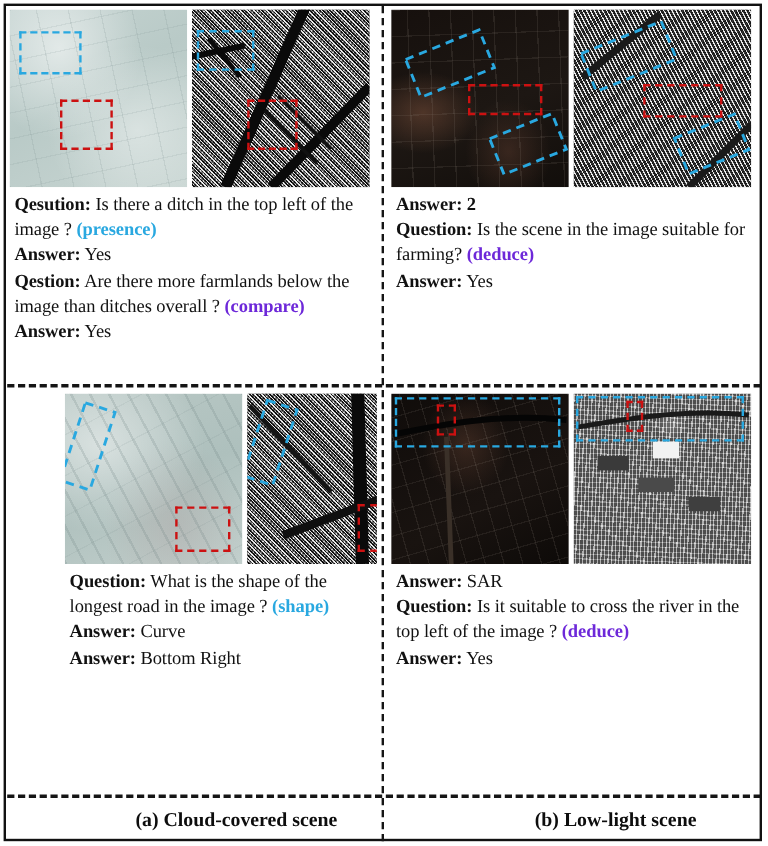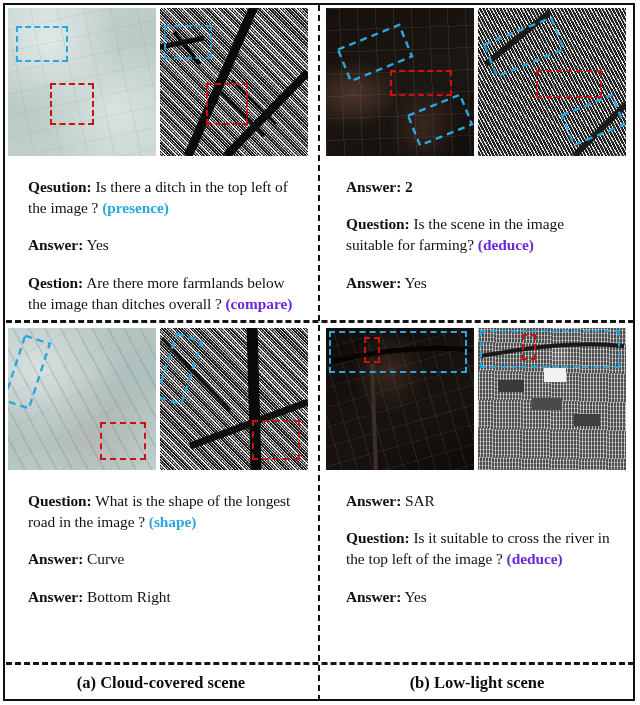--- a/index.html
+++ b/index.html
@@ -45,21 +45,21 @@
   }
 
   
   .cell{
     position:absolute;
     box-sizing:border-box;
     overflow:hidden;
   }
   #cell-tl{left:6px;  top:6px;   width:308px; height:312px;}
   #cell-tr{left:324px;top:6px;   width:308px; height:312px;}
-  #cell-bl{left:6px;  top:326px; width:308px; height:334px;}
+  #cell-bl{left:6px;  top:326px; width:308px; height:334px;padding-left:46px;}
   #cell-br{left:324px;top:326px; width:308px; height:334px;}
 
   .img-row{
     display:flex;
     gap:4px;
     padding:2px 0 0 2px;
   }
   .sat{
     position:relative;
     width:148px;height:148px;
@@ -134,34 +134,35 @@
   .bbox.red{border:2px dashed #cc1111;}
 
   
   .qa{
     padding:4px 4px 0 6px;
     font-size:15.4px;
     line-height:21.2px;
     color:#111111;
     letter-spacing:-0.05px;
   }
-  .qa p{margin:16px;}
+  .qa p{margin:0;}
   .lbl{font-weight:bold;}
   .tag-cyan{color:#29a8e0;font-weight:bold;}
   .tag-red{color:#6d28d9;font-weight:bold;}
   .bold-ans{font-weight:bold;}
 
   
   .caption{
     position:absolute;
     top:666px;height:34px;
     display:flex;align-items:center;justify-content:center;
     font-weight:bold;
     font-size:16.5px;
     color:#0d0d0d;
+    padding-left:36px;
   }
   #cap-a{left:6px;width:310px;}
   #cap-b{left:322px;width:310px;text-align:right;}
 </style>
 </head>
 <body>
 
 <div id="figure">
 
   <div class="outer-frame"></div>

